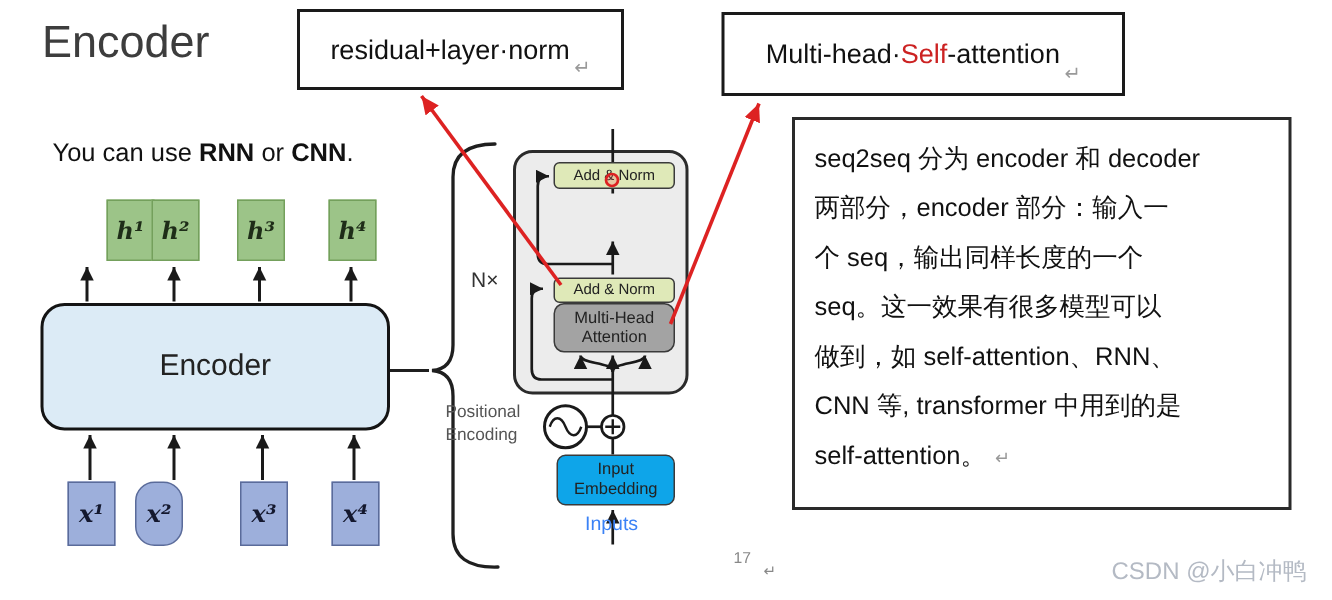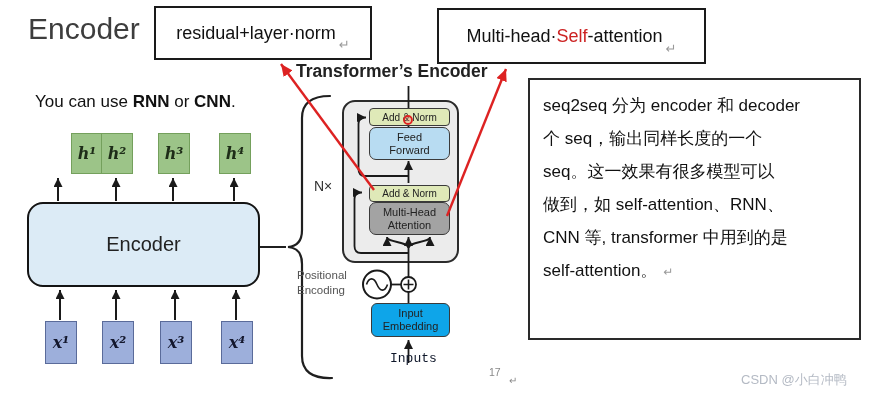--- a/index.html
+++ b/index.html
@@ -4,21 +4,21 @@
 <style>
   html,body{margin:0;padding:0;background:#fff;}
   #stage{position:relative;width:888px;height:400px;background:#ffffff;overflow:hidden;
          font-family:"Liberation Sans", sans-serif;}
   svg.layer{position:absolute;left:0;top:0;pointer-events:none;}
   .abs{position:absolute;}
 
   #page-title{left:28px;top:12px;font-size:30px;color:#3d3d3d;}
 
   .callout{background:#fff;border:2px solid #1a1a1a;display:flex;align-items:center;
-           justify-content:center;font-size:18px;color:#111;}
+           justify-content:center;font-size:18px;color:#111;margin-left:44px;}
   #callout-residual{left:154px;top:6px;width:214px;height:50px;}
   #callout-attention{left:437px;top:8px;width:265px;height:52px;align-items:center;}
   .fmt-mark{color:#999;font-size:13px;margin-left:3px;align-self:flex-end;padding-bottom:6px;}
   .hl-red{color:#cc2222;}
 
   #t-heading{left:296px;top:61px;font-size:17.5px;font-weight:bold;color:#222;}
 
   #caption{left:35px;top:92px;font-size:17px;color:#111;}
   #caption b{font-weight:bold;}
 
@@ -42,30 +42,30 @@
   #an-top{left:369px;top:108px;width:79px;height:16px;background:#dfe9b8;border-radius:4px;font-size:10px;}
   #an-bottom{left:369px;top:185px;width:79px;height:15px;background:#dfe9b8;border-radius:4px;font-size:10px;}
   #ff-box{left:369px;top:127px;width:79px;height:31px;background:#b8dcf2;border-radius:7px;font-size:11px;line-height:13px;}
   #ff-box span{display:inline-block;width:48px;}
   #mha-box{left:369px;top:202px;width:79px;height:31px;background:#a3a3a3;border-radius:7px;font-size:11px;line-height:13px;}
   #mha-box span{display:inline-block;width:66px;}
   #ie-box{left:371px;top:303px;width:77px;height:32px;background:#0ea5e9;border-radius:6px;font-size:11px;line-height:13px;}
   #ie-box span{display:inline-block;width:62px;}
 
   #pe-label{left:297px;top:268px;width:64px;font-size:11.5px;line-height:14.5px;color:#555;}
-  #inputs-label{left:390px;top:351px;font-size:13px;color:#0f172a;font-family:Liberation Mono, monospace;}
+  #inputs-label{left:390px;top:341px;font-size:13px;color:#3b82f6;}
   #page-number{left:489px;top:366px;font-size:10.5px;color:#888;}
   #page-mark{left:509px;top:375px;font-size:10px;color:#888;}
 
   #note-box{left:528px;top:78px;width:333px;height:262px;border:2px solid #2a2a2a;
             background:#fff;padding:9px 0 0 13px;box-sizing:border-box;}
   .note-line{font-size:17px;line-height:33px;color:#111;white-space:nowrap;}
   #note-mark{color:#999;font-size:12px;margin-left:6px;}
 
-  #watermark{left:741px;top:371px;font-size:13px;color:#b4bac4;}
+  #watermark{left:741px;top:371px;font-size:16px;color:#b4bac4;}
 </style>
 </head>
 <body>
 
 <div id="stage">
 
   <svg class="layer" width="888" height="400" viewBox="0 0 888 400">
     <defs>
       <marker id="ab" markerUnits="userSpaceOnUse" markerWidth="10" markerHeight="10" refX="9" refY="4.5" orient="auto">
         <path d="M0,0 L9,4.5 L0,9 z" fill="#1a1a1a"></path>
@@ -123,57 +123,54 @@
       <span class="fmt-mark">↵</span>
   </div>
 
   <div class="abs callout" id="callout-attention">
     <span>Multi-head·</span>
       <span class="hl-red">Self</span>
       <span>-attention</span>
       <span class="fmt-mark">↵</span>
   </div>
 
-  <div class="abs" id="t-heading">Transformer’s Encoder</div>
 
   <div class="abs" id="caption"><span>You can use </span><b>RNN</b><span> or </span><b>CNN</b><span>.</span></div>
 
   <div class="abs hbox" style="left:43px;margin-left:28px;">h¹</div>
   <div class="abs hbox" style="left:101px;">h²</div>
   <div class="abs hbox" style="left:158px;">h³</div>
   <div class="abs hbox" style="left:219px;">h⁴</div>
 
   <div class="abs" id="encoder-box">Encoder</div>
 
   <div class="abs xbox" style="left:45px;">x¹</div>
-  <div class="abs xbox" style="left:102px;">x²</div>
+  <div class="abs xbox" style="left:90px;border-radius:13px;">x²</div>
   <div class="abs xbox" style="left:160px;">x³</div>
   <div class="abs xbox" style="left:221px;">x⁴</div>
 
   <div class="abs" id="nx-label">N×</div>
 
   <div class="abs tblock" id="an-top">Add &amp; Norm</div>
-  <div class="abs tblock" id="ff-box">
-      <span>Feed Forward</span>
-    </div>
   <div class="abs tblock" id="an-bottom">Add &amp; Norm</div>
   <div class="abs tblock" id="mha-box">
       <span>Multi-Head Attention</span>
     </div>
   <div class="abs tblock" id="ie-box">
       <span>Input Embedding</span>
     </div>
 
   <div class="abs" id="pe-label">Positional Encoding</div>
   <div class="abs" id="inputs-label">Inputs</div>
   <div class="abs" id="page-number">17</div>
   <div class="abs" id="page-mark">↵</div>
 
   <div class="abs" id="note-box">
     <div class="note-line">seq2seq 分为 encoder 和 decoder</div>
+    <div class="note-line">两部分，encoder 部分：输入一</div>
     <div class="note-line">个 seq，输出同样长度的一个</div>
     <div class="note-line">seq。这一效果有很多模型可以</div>
     <div class="note-line">做到，如 self-attention、RNN、</div>
     <div class="note-line">CNN 等, transformer 中用到的是</div>
     <div class="note-line"><span>self-attention。</span><span id="note-mark">↵</span></div>
   </div>
 
   <div class="abs" id="watermark">CSDN @小白冲鸭</div>
 
   <svg class="layer" width="888" height="400" viewBox="0 0 888 400">

